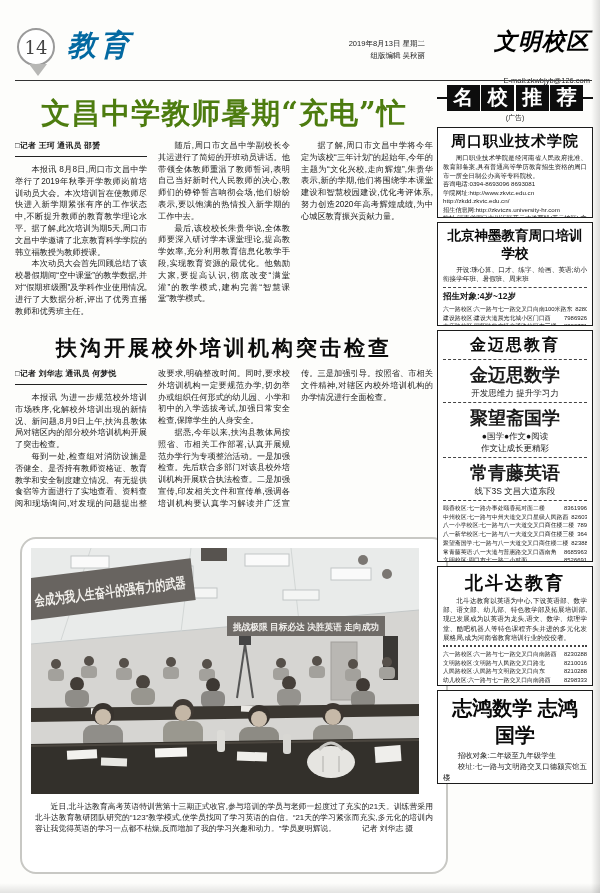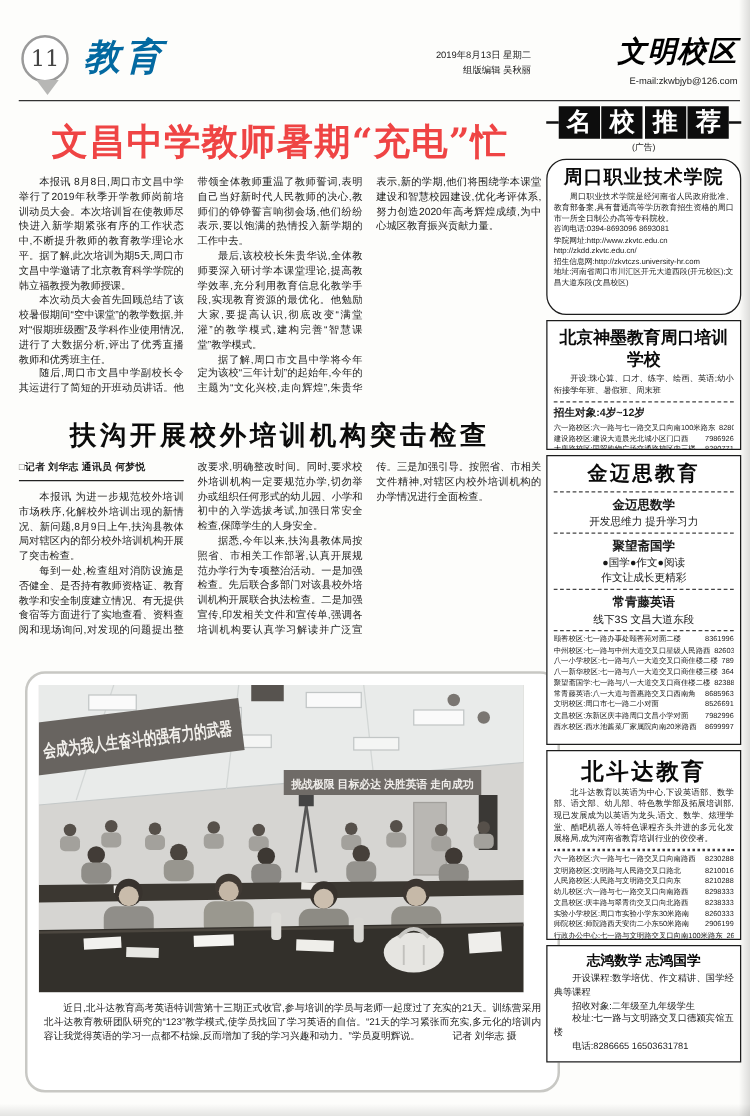--- a/index.html
+++ b/index.html
@@ -12,27 +12,27 @@
   .header{position:absolute;left:15px;top:26px;width:575px;height:52px;}
   .pagenum{position:absolute;left:2px;top:2px;width:34px;height:34px;border:2px solid #9a9a9a;border-radius:50%;
            display:flex;align-items:center;justify-content:center;font-family:"DejaVu Serif","Liberation Serif",serif;
            font-size:18px;color:#444;background:#fff;}
   .pagenum-tri{position:absolute;left:14px;top:38px;width:0;height:0;border-left:9px solid transparent;border-right:9px solid transparent;border-top:12px solid #b7b7b5;}
   .section{position:absolute;left:52px;top:0px;font-family:"DejaVu Serif","Liberation Serif",serif;
            font-weight:bold;font-style:italic;font-size:29px;letter-spacing:4px;color:#0369a1;}
   .dateblock{position:absolute;right:165px;top:12px;text-align:right;font-size:7.5px;line-height:12px;color:#222;}
   .mastblock{position:absolute;right:0;top:0;text-align:right;}
   .masthead{font-family:"DejaVu Serif","Liberation Serif",serif;font-weight:bold;font-style:italic;font-size:23px;letter-spacing:1px;color:#000;}
-  .email{font-size:7.5px;color:#222;margin-top:3px;}
+  .email{font-size:7.5px;color:#222;margin-top:19px;}
   .header-rule{position:absolute;left:15px;top:80px;width:577px;border-top:1.5px solid #333;}
 
   
   .main{position:absolute;left:15px;top:84px;width:418px;}
   .h1{margin:10px 0 6px;text-align:center;font-family:"DejaVu Serif","Liberation Serif",serif;
-      font-weight:bold;font-size:29px;letter-spacing:1px;color:#ef4444;}
+      font-weight:bold;font-size:29px;letter-spacing:1px;color:#4d7c0f;}
   .h2{margin:16px 0 6px;text-align:center;font-weight:bold;font-size:21px;letter-spacing:3px;color:#0b0b0b;}
   .body3{column-count:3;column-gap:11px;column-fill:auto;overflow:hidden;}
   .art1{height:178px;}
   .art2{height:142px;}
   .byline{font-size:7.8px;font-weight:bold;letter-spacing:0.3px;border-bottom:1.5px solid #222;padding-bottom:5px;margin-bottom:7px;}
   .para{margin:0;font-size:8.2px;line-height:11.8px;text-align:justify;text-indent:2em;color:#1b1b1b;}
 
   
   .photobox{position:absolute;left:20px;top:537px;width:406px;height:318px;border:2px solid #c8c8c4;border-radius:16px;padding:9px 9px 6px;background:#fff;}
   .photo{width:388px;height:246px;background:#d9d8d5;overflow:hidden;}
@@ -43,66 +43,67 @@
   .rail{position:absolute;left:437px;top:84px;width:156px;}
   .rail-header{display:flex;align-items:center;height:27px;}
   .hline{flex:1;border-top:2px solid #111;}
   .hcells{display:flex;}
   .hcell{width:33px;height:26px;background:#0d0d0d;color:#fff;font-weight:bold;font-size:20px;
          display:flex;align-items:center;justify-content:center;margin-right:1.5px;}
   .hcell:last-child{margin-right:0;}
   .adnote{text-align:center;font-size:7px;margin:2px 0 4px;color:#222;}
   .adbox{border:1.3px solid #1c1c1c;margin-bottom:4px;padding:4px 5px;box-sizing:border-box;overflow:hidden;background:#fff;}
   .adtitle{text-align:center;font-weight:bold;color:#0a0a0a;}
-  .zkvtc{height:125px;border-radius:16px;}
+  .zkvtc{height:91px;}
   .zkvtc .adtitle{font-size:15px;letter-spacing:1px;margin-bottom:2px;}
   .zkvtc .adbody{font-size:6.4px;line-height:9px;text-align:justify;text-indent:2em;}
   .zkvtc .adline{font-size:6.2px;line-height:8.6px;text-align:left;}
   .shenmo{height:104px;}
   .shenmo .adtitle{font-size:13.5px;margin-bottom:2px;}
   .shenmo .intro{font-size:6.6px;line-height:9.4px;text-align:justify;text-indent:2em;}
   .dashsep{border-top:1px dashed #444;margin:3px 0;}
   .dotsep{border-top:2px dotted #444;margin:3px 0;}
   .target{font-size:8.5px;font-weight:bold;margin:1px 0 2px;}
   .campus{display:flex;justify-content:space-between;font-size:5.9px;line-height:8.7px;white-space:nowrap;overflow:hidden;}
   .campus .ph{margin-left:3px;flex:none;}
   .jms{height:232px;}
   .jms .adtitle{font-size:16px;letter-spacing:2px;}
-  .jms .subname{text-align:center;font-weight:bold;font-size:10px;margin-top:1px;font-family:Liberation Serif, serif;}
+  .jms .subname{text-align:center;font-weight:bold;font-size:18px;margin-top:1px;font-family:Liberation Serif, serif;}
   .jms .slogan{text-align:center;font-size:8.5px;line-height:12px;}
-  .bdd{height:152px;}
+  .bdd{height:120px;}
   .bdd .adtitle{font-size:18px;letter-spacing:2px;margin-bottom:1px;}
   .bdd .intro{font-size:6.6px;line-height:9.2px;text-align:justify;text-indent:2em;}
   .zh{height:94px;}
-  .zh .adtitle{font-size:11px;margin-bottom:2px;}
+  .zh .adtitle{font-size:20px;margin-bottom:2px;}
   .zh .adline{font-size:7.4px;line-height:10.8px;text-indent:2em;text-align:justify;}
 </style>
 </head>
 <body>
 
 <div class="page">
 
   <div class="header">
-    <div class="pagenum">11</div>
+    <div class="pagenum">14</div>
     <div class="pagenum-tri"></div>
     <div class="section">教育</div>
     <div class="dateblock">
       <div>2019年8月13日 星期二</div>
       <div>组版编辑 吴秋丽</div>
     </div>
     <div class="mastblock">
       <div class="masthead">文明校区</div>
       <div class="email">E-mail:zkwbjyb@126.com</div>
     </div>
   </div>
   <div class="header-rule"></div>
 
   <div class="main">
     <div class="h1">文昌中学教师暑期“充电”忙</div>
     <div class="body3 art1">
+      <div class="byline">□记者 王珂 通讯员 邵赟</div>
       <div>
 
       <p class="para">本报讯 8月8日,周口市文昌中学举行了2019年秋季开学教师岗前培训动员大会。本次培训旨在使教师尽快进入新学期紧张有序的工作状态中,不断提升教师的教育教学理论水平。据了解,此次培训为期5天,周口市文昌中学邀请了北京教育科学学院的韩立福教授为教师授课。</p>
           <p class="para">本次动员大会首先回顾总结了该校暑假期间“空中课堂”的教学数据,并对“假期班级圈”及学科作业使用情况,进行了大数据分析,评出了优秀直播教师和优秀班主任。</p>
           <p class="para">随后,周口市文昌中学副校长令其运进行了简短的开班动员讲话。他带领全体教师重温了教师誓词,表明自己当好新时代人民教师的决心,教师们的铮铮誓言响彻会场,他们纷纷表示,要以饱满的热情投入新学期的工作中去。</p>
           <p class="para">最后,该校校长朱贵华说,全体教师要深入研讨学本课堂理论,提高教学效率,充分利用教育信息化教学手段,实现教育资源的最优化。他勉励大家,要提高认识,彻底改变“满堂灌”的教学模式,建构完善“智慧课堂”教学模式。</p>
           <p class="para">据了解,周口市文昌中学将今年定为该校“三年计划”的起始年,今年的主题为“文化兴校,走向辉煌”,朱贵华表示,新的学期,他们将围绕学本课堂建设和智慧校园建设,优化考评体系,努力创造2020年高考辉煌成绩,为中心城区教育振兴贡献力量。</p>
         </div>
     </div>
 
@@ -394,21 +395,20 @@
             <span>行政办公中心:七一路与文明路交叉口向南100米路东</span>
             <span class="ph">2606199</span>
           </div>
         </div>
     </div>
 
     <div class="adbox zh">
       <div class="adtitle">志鸿数学 志鸿国学</div>
       <div>
 
-      <div class="adline">开设课程:数学培优、作文精讲、国学经典等课程</div>
           <div class="adline">招收对象:二年级至九年级学生</div>
           <div class="adline">校址:七一路与文明路交叉口德颍宾馆五楼</div>
           <div class="adline">电话:8286665 16503631781</div>
         </div>
     </div>
   </div>
 
   <div class="scan-right"></div>
   <div class="scan-bottom"></div>
 </div>

